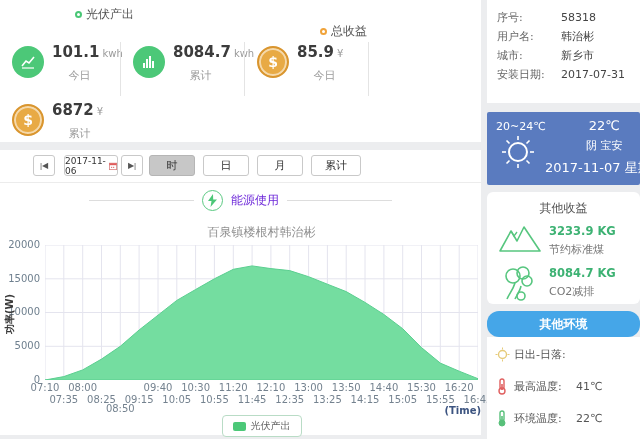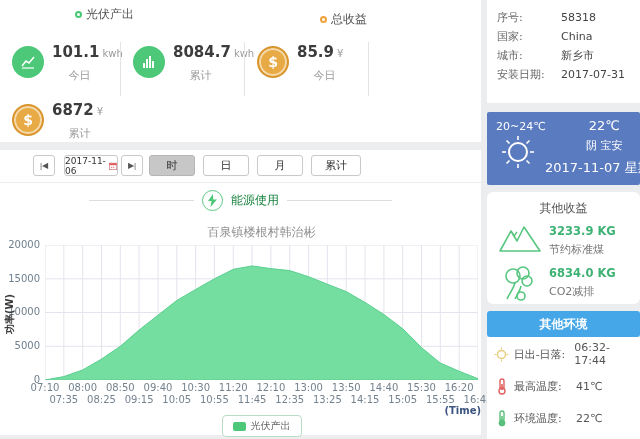--- a/index.html
+++ b/index.html
@@ -26,21 +26,21 @@
   
   #chart-panel { left:0; top:150px; width:481px; height:285px; }
   #date-row { position:absolute; left:0; top:5px; width:481px; height:28px; border-bottom:1px solid #ececec; }
   .nav-btn { position:absolute; top:0; height:21px; border:1px solid #c9c9c9; border-radius:3px; background:#fff; font-size:8px; color:#555; display:flex; align-items:center; justify-content:center; cursor:pointer; }
   #date-box { position:absolute; left:64px; top:0; width:54px; height:21px; border:1px solid #c9c9c9; border-radius:3px; background:#fff; display:flex; align-items:center; justify-content:center; gap:2px; font-size:9px; color:#333; }
   .tab { position:absolute; top:0; width:46px; height:21px; border:1px solid #c9c9c9; border-radius:3px; background:#fff; font-size:11px; color:#333; display:flex; align-items:center; justify-content:center; cursor:pointer; }
   .tab.active { background:#c7c7c7; border-color:#b5b5b5; }
   #energy-divider { position:absolute; left:0; top:40px; width:481px; display:flex; align-items:center; justify-content:center; gap:8px; }
   .h-line { width:105px; height:1px; background:#ddd; }
   #energy-icon { width:21px; height:21px; border-radius:50%; border:1px solid #5bc982; display:flex; align-items:center; justify-content:center; }
-  #energy-title { font-size:12px; color:#15803d; }
+  #energy-title { font-size:12px; color:#6d28d9; }
   #chart-title { position:absolute; left:45px; top:74px; width:433px; text-align:center; font-size:12px; color:#8f8f8f; }
 
   #plot-wrap { position:absolute; left:0; top:95px; width:481px; height:190px; }
   #plot-svg { position:absolute; left:45px; top:0; }
   .ytick { position:absolute; width:40px; text-align:right; font-size:10px; color:#6e7f8e; }
   .ytick:nth-child(1){top:-6px;} .ytick:nth-child(2){top:28px;} .ytick:nth-child(3){top:61px;}
   .ytick:nth-child(4){top:95px;} .ytick:nth-child(5){top:129px;}
   #y-axis-label { position:absolute; left:-18px; top:62px; width:56px; text-align:center; font-size:10px; font-weight:bold; color:#3a3a3a; transform:rotate(-90deg); }
   .xrow { position:absolute; left:45px; width:433px; height:12px; }
   #xrow1 { top:137px; } #xrow2 { top:149px; }
@@ -63,38 +63,38 @@
   #weather-right { flex:1; text-align:center; padding-top:6px; }
   #weather-current { font-size:13px; }
   #weather-cond { font-size:11px; margin-top:5px; }
   #weather-date { font-size:13px; margin-top:6px; white-space:nowrap; }
   #benefits-card { top:192px; height:112px;border-radius:6px; }
   #benefits-title { text-align:center; font-size:12px; color:#555; padding-top:8px; }
   .benefit-row { position:absolute; left:0; width:153px; height:40px; }
   .benefit-icon { position:absolute; left:10px; top:0; }
   .benefit-value { position:absolute; left:62px; top:2px; font-size:11.5px; font-weight:bold; color:#3db273; }
   .benefit-label { position:absolute; left:62px; top:20px; font-size:11px; color:#777; }
-  #env-header { top:311px; height:26px; display:flex; align-items:center; justify-content:center; color:#fff; font-size:12px; font-weight:bold; border-radius:3px; }
+  #env-header { top:311px; height:26px; display:flex; align-items:center; justify-content:center; color:#fff; font-size:12px; font-weight:bold; border-radius:12px; }
   #env-card { top:337px; height:116px; }
   .env-row { position:absolute; left:0; width:153px; height:18px; display:flex; align-items:center; }
   .env-icon { width:16px; height:18px; margin-left:7px; display:flex; align-items:center; justify-content:center; }
   .env-label { font-size:11px; color:#555; margin-left:4px; width:62px; }
   .env-value { font-size:11px; color:#555; }
 </style>
 </head>
 <body>
 
 <div id="screen">
 
   <div class="card" id="stats-panel">
     <div class="group-header" style="left:75px; top:6px;">
       <span class="group-marker"></span>
       <span>光伏产出</span>
     </div>
-    <div class="group-header" style="left:320px; top:11px;justify-content:flex-end;">
+    <div class="group-header" style="left:320px; top:23px;justify-content:flex-end;">
       <span class="group-marker orange"></span>
       <span>总收益</span>
     </div>
 
     <div class="stat-col" style="left:0; width:121px;">
       <span class="stat-icon">
         <svg width="18" height="18" viewBox="0 0 18 18">
             <polyline points="3,13 7,8 10,10 15,4" fill="none" stroke="#fff" stroke-width="1.6"></polyline>
             <line x1="3" y1="15" x2="15" y2="15" stroke="#fff" stroke-width="1.2"></line>
           </svg>
@@ -181,21 +181,21 @@
       <span id="y-axis-label">功率(W)</span>
 
       <svg id="plot-svg" width="433" height="135" viewBox="0 0 433 135">
         <path fill="none" stroke="#e4e4ee" stroke-width="1" d="M0.0 0 V135 M18.8 0 V135 M37.7 0 V135 M56.5 0 V135 M75.3 0 V135 M94.1 0 V135 M113.0 0 V135 M131.8 0 V135 M150.6 0 V135 M169.4 0 V135 M188.3 0 V135 M207.1 0 V135 M225.9 0 V135 M244.7 0 V135 M263.6 0 V135 M282.4 0 V135 M301.2 0 V135 M320.0 0 V135 M338.9 0 V135 M357.7 0 V135 M376.5 0 V135 M395.3 0 V135 M414.2 0 V135 M433.0 0 V135 M0 135.0 H433 M0 101.3 H433 M0 67.5 H433 M0 33.8 H433 M0 0.0 H433 "></path>
         <path fill="#74dda0" stroke="#5bcf90" stroke-width="1" d="M0 135 L0.0 135.0 L18.8 131.6 L37.7 124.9 L56.5 114.1 L75.3 101.3 L94.1 85.0 L113.0 70.2 L131.8 55.4 L150.6 44.5 L169.4 33.8 L188.3 24.3 L207.1 20.9 L225.9 23.6 L244.7 25.6 L263.6 31.7 L282.4 39.2 L301.2 46.6 L320.0 57.4 L338.9 69.5 L357.7 83.7 L376.5 102.6 L395.3 118.1 L414.2 126.2 L433.0 133.7 L433 135 Z"></path>
       </svg>
 
       <div class="xrow" id="xrow1">
           <span class="xtick" style="left: 0%;">07:10</span>
           <span class="xtick" style="left: 8.69565%;">08:00</span>
-          <span class="xtick" style="left: 17.3913%;">08:50</span>
+          <span class="xtick" style="left: 17.3913%; margin-top: 21px;">08:50</span>
           <span class="xtick" style="left: 26.087%;">09:40</span>
           <span class="xtick" style="left: 34.7826%;">10:30</span>
           <span class="xtick" style="left: 43.4783%;">11:20</span>
           <span class="xtick" style="left: 52.1739%;">12:10</span>
           <span class="xtick" style="left: 60.8696%;">13:00</span>
           <span class="xtick" style="left: 69.5652%;">13:50</span>
           <span class="xtick" style="left: 78.2609%;">14:40</span>
           <span class="xtick" style="left: 86.9565%;">15:30</span>
           <span class="xtick" style="left: 95.6522%;">16:20</span>
         </div>
@@ -223,22 +223,22 @@
       </div>
     </div>
   </div>
 
   <div class="card side" id="user-card">
     <div class="info-row">
       <span class="info-label">序号:</span>
       <span class="info-value">58318</span>
     </div>
     <div class="info-row">
-      <span class="info-label">国家:</span>
-      <span class="info-value">China</span>
+      <span class="info-label">用户名:</span>
+      <span class="info-value">韩治彬</span>
     </div>
     <div class="info-row">
       <span class="info-label">城市:</span>
       <span class="info-value">新乡市</span>
     </div>
     <div class="info-row">
       <span class="info-label">安装日期:</span>
       <span class="info-value">2017-07-31</span>
     </div>
   </div>
@@ -285,21 +285,21 @@
           <g fill="none" stroke="#57c67f" stroke-width="1.6">
             <circle cx="12" cy="12" r="7"></circle>
               <circle cx="22" cy="9" r="6"></circle>
               <circle cx="26" cy="17" r="5"></circle>
             <path d="M14 19 C12 26, 8 30, 6 35"></path>
               <path d="M20 22 C19 27, 16 31, 14 35"></path>
             <circle cx="20" cy="32" r="4"></circle>
           </g>
         </svg>
       </span>
-      <span class="benefit-value">6834.0 KG</span>
+      <span class="benefit-value">8084.7 KG</span>
       <span class="benefit-label">CO2减排</span>
     </div>
   </div>
 
   <div class="card side" id="env-header" style="background: rgb(69, 166, 232);">
     <span>其他环境</span>
   </div>
 
   <div class="card side" id="env-card">
     <div class="env-row" style="top:8px;">
@@ -308,21 +308,20 @@
             <circle cx="7.5" cy="7.5" r="4" fill="none" stroke="#e6cb7a" stroke-width="1.4"></circle>
             <g stroke="#e6cb7a" stroke-width="1">
               <line x1="7.5" y1="0.5" x2="7.5" y2="2.5"></line>
               <line x1="7.5" y1="12.5" x2="7.5" y2="14.5"></line>
               <line x1="0.5" y1="7.5" x2="2.5" y2="7.5"></line>
               <line x1="12.5" y1="7.5" x2="14.5" y2="7.5"></line>
             </g>
           </svg>
       </span>
       <span class="env-label">日出-日落:</span>
-      <span class="env-value">06:32-17:44</span>
     </div>
     <div class="env-row" style="top:40px;">
       <span class="env-icon">
         <svg width="12" height="17" viewBox="0 0 12 17">
             <rect x="4" y="1" width="4" height="10" rx="2" fill="none" stroke="#e06060" stroke-width="1.4"></rect>
             <circle cx="6" cy="13" r="3" fill="none" stroke="#e06060" stroke-width="1.4"></circle>
             <line x1="6" y1="6" x2="6" y2="12" stroke="#e06060" stroke-width="1.6"></line>
           </svg>
       </span>
       <span class="env-label">最高温度:</span>

